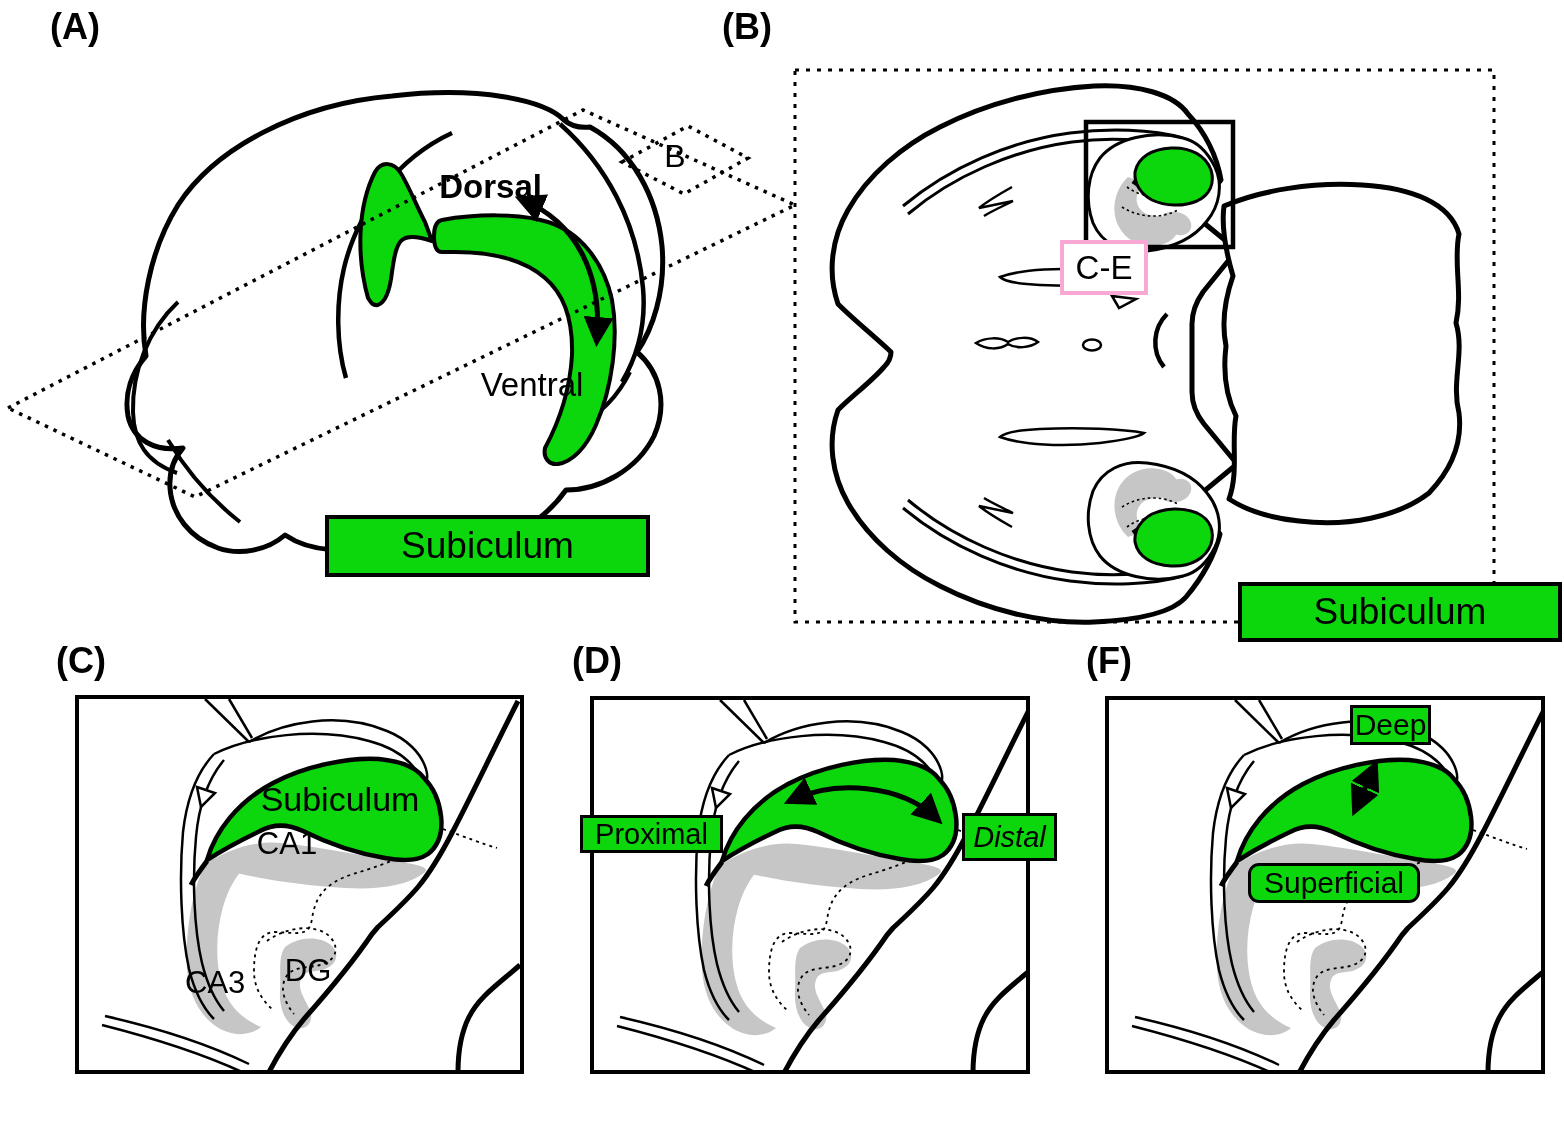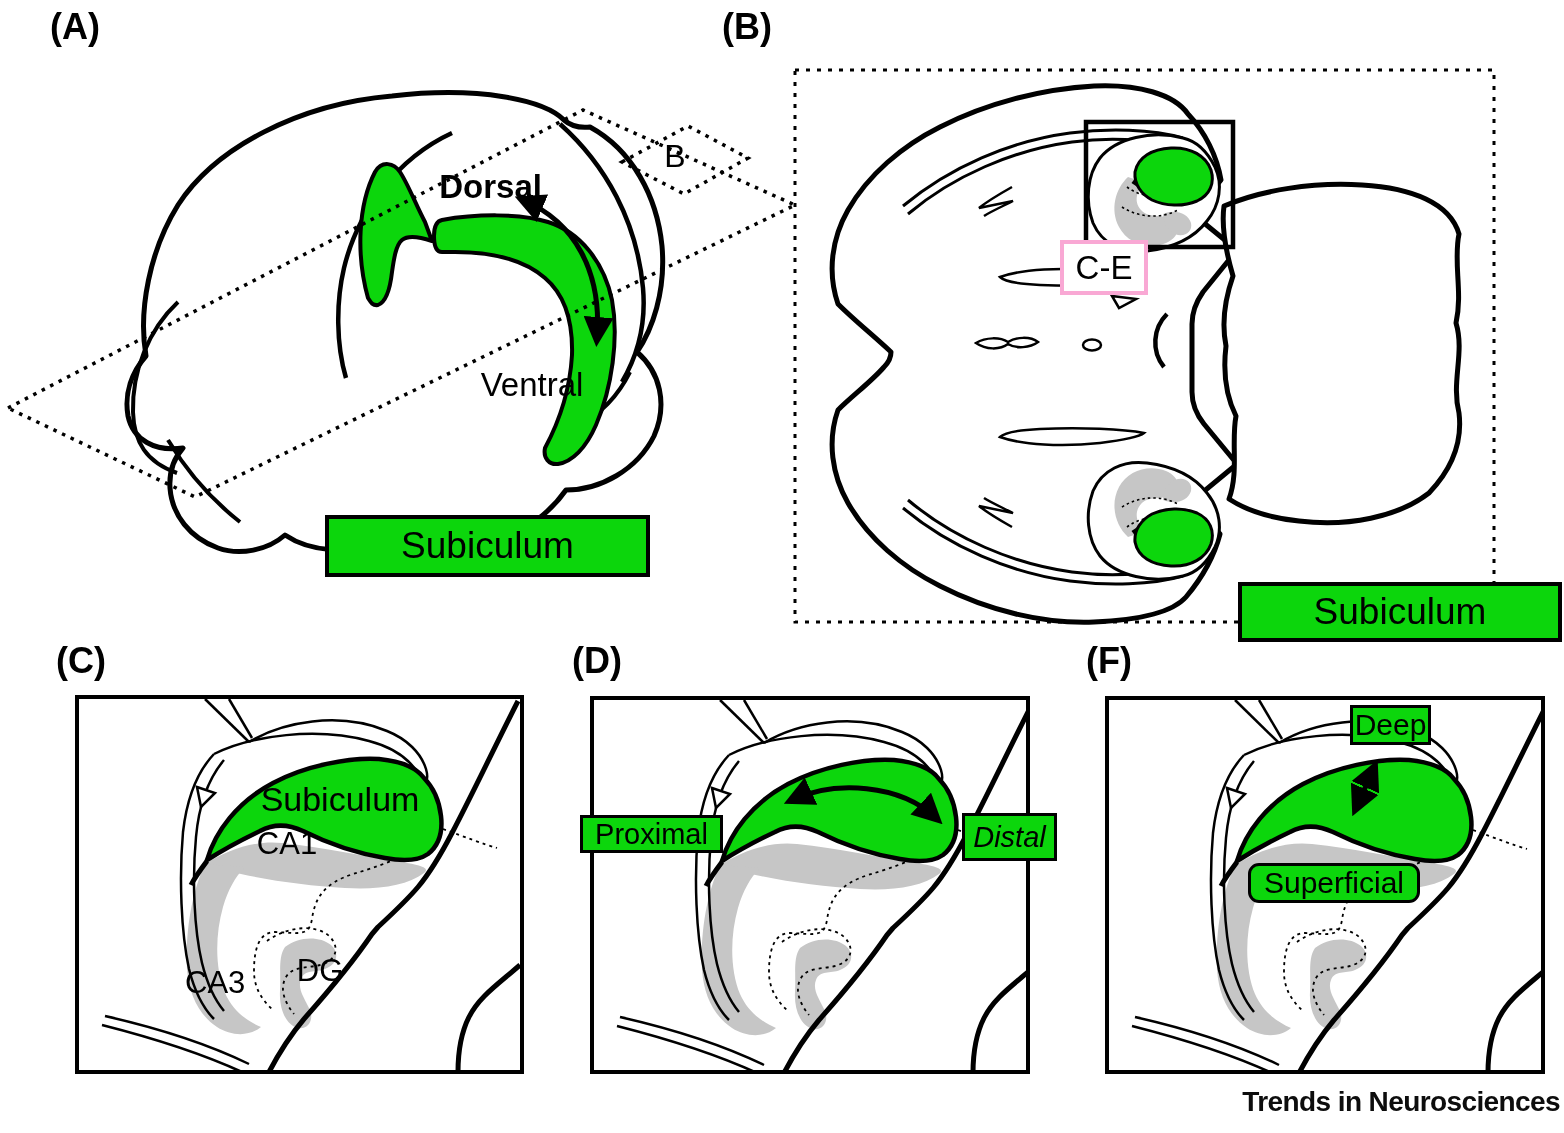--- a/index.html
+++ b/index.html
@@ -154,22 +154,21 @@
 <div class="ov freetext" style="left:655px;top:138px;width:40px;text-align:center;font-size:32px;">B</div>
 
 <div class="ov greenbox legend" style="left:325px;top:515px;width:325px;height:62px;">Subiculum</div>
 <div class="ov greenbox legend" style="left:1238px;top:582px;width:324px;height:60px;">Subiculum</div>
 
 <div class="ov whitebox" style="left:1060px;top:240px;width:88px;height:55px;">C-E</div>
 
 <div class="ov" style="left:240px;top:780px;width:200px;text-align:center;font-size:34px;">Subiculum</div>
 <div class="ov smalltext" style="left:237px;top:826px;width:100px;text-align:center;">CA1</div>
 <div class="ov smalltext" style="left:185px;top:965px;width:100px;text-align:left;">CA3</div>
-<div class="ov smalltext" style="left:280px;top:953px;width:80px;text-align:center;">DG</div>
+<div class="ov smalltext" style="left:268px;top:953px;width:80px;text-align:center;">DG</div>
 
 <div class="ov greenbox" style="left:580px;top:782px;width:143px;height:38px;margin-top:33px;">Proximal</div>
 <div class="ov greenbox" style="left:962px;top:813px;width:95px;height:48px;font-style:italic;">Distal</div>
 <div class="ov greenbox" style="left:1350px;top:705px;width:81px;height:40px;font-size:30px;">Deep</div>
 <div class="ov greenbox" style="left:1248px;top:863px;width:172px;height:40px;font-size:30px;border-radius:11px;">Superficial</div>
 
-<div class="ov journal" style="left:1180px;top:1086px;width:380px;">Trends in Neurosciences</div>
 
 </div>
 
 </body></html>

